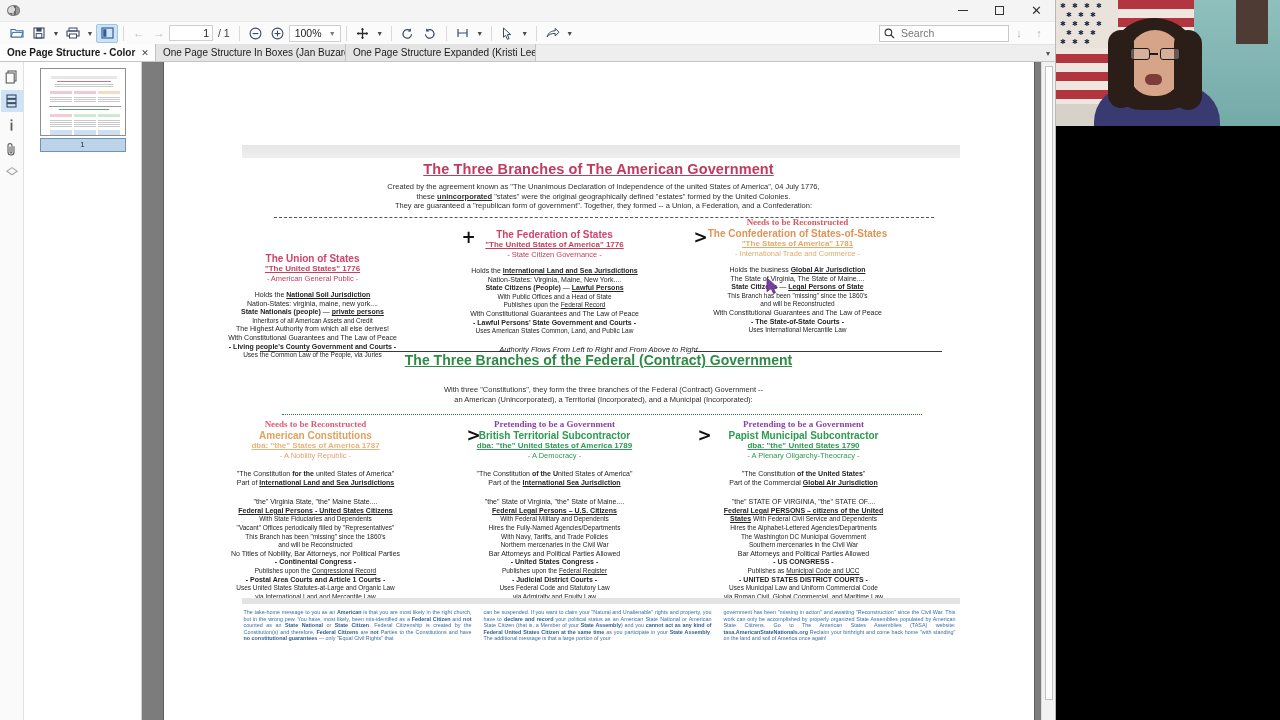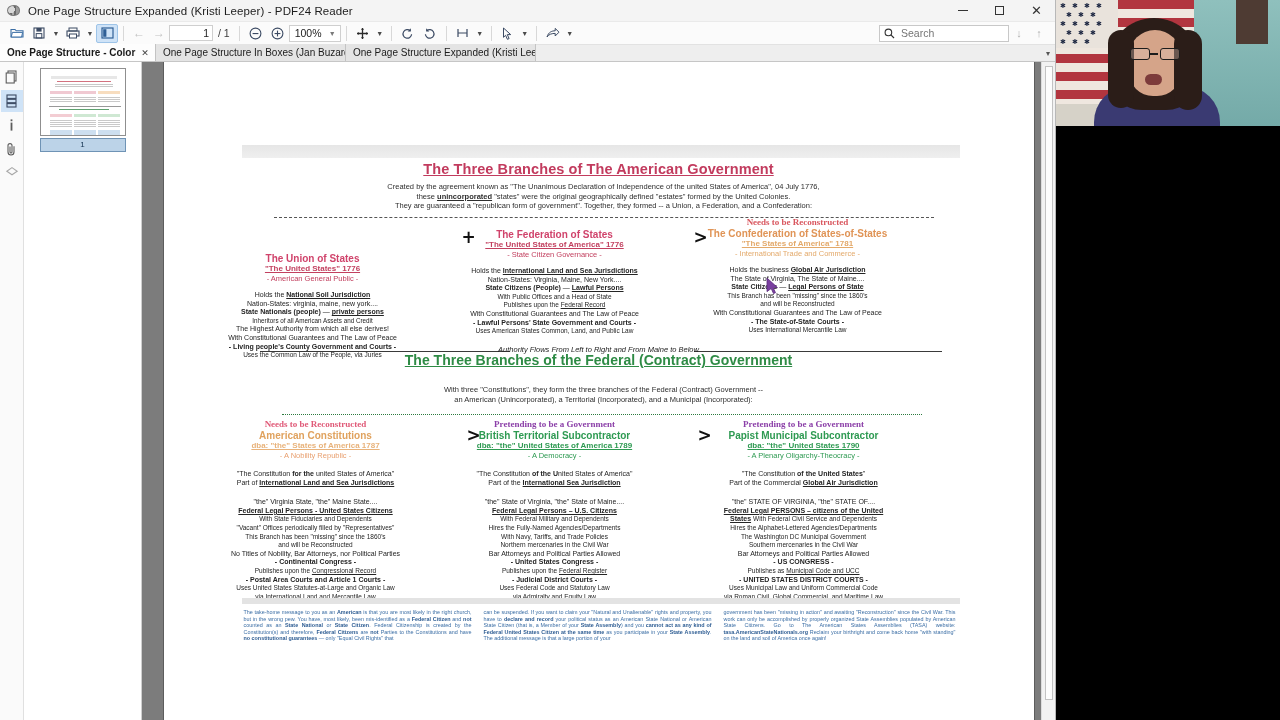--- a/index.html
+++ b/index.html
@@ -329,21 +329,20 @@
 <body>
 
 <div id="root">
 
   <div class="app-window">
 
     <div class="titlebar">
       <div class="title-icon">
           <div class="bee"></div>
         </div>
-      <div class="title-text">One Page Structure Expanded (Kristi Leeper) - PDF24 Reader</div>
       <div class="win-controls">
         <div class="win-btn">
             <span class="glyph-min"></span>
           </div>
         <div class="win-btn">
             <span class="glyph-max"></span>
           </div>
         <div class="win-btn">
             <span class="glyph-close">✕</span>
           </div>
@@ -634,21 +633,21 @@
                 <div style="font-size:6.5px">This Branch has been "missing" since the 1860's</div>
                 <div style="font-size:6.5px">and will be Reconstructed</div>
                 <div>With Constitutional Guarantees and The Law of Peace</div>
                 <div class="b">- The State-of-State Courts -</div>
                 <div style="font-size:6.5px">Uses International Mercantile Law</div>
               </div>
             </div>
 
             <div class="rule-line" style="left:96px; width:250px; top:289px;"></div>
             <div class="rule-line" style="left:530px; width:248px; top:289px;"></div>
-            <div class="flow-note" style="top:283px;">Authority Flows From Left to Right and From Maine to Below</div>
+            <div class="flow-note" style="top:283px;">Authority Flows From Left to Right and From Above to Right</div>
 
             <div class="doc-title2" style="top:290px;">The Three Branches of the Federal (Contract) Government</div>
 
             <div class="doc-sub2" style="top:323px;">
               <div>With three "Constitutions", they form the three branches of the Federal (Contract) Government --</div>
               <div>an American (Unincorporated), a Territorial (Incorporated), and a Municipal (Incorporated):</div>
             </div>
 
             <div class="dot-sep" style="left:118px;width:640px;top:352px;"></div>
 

